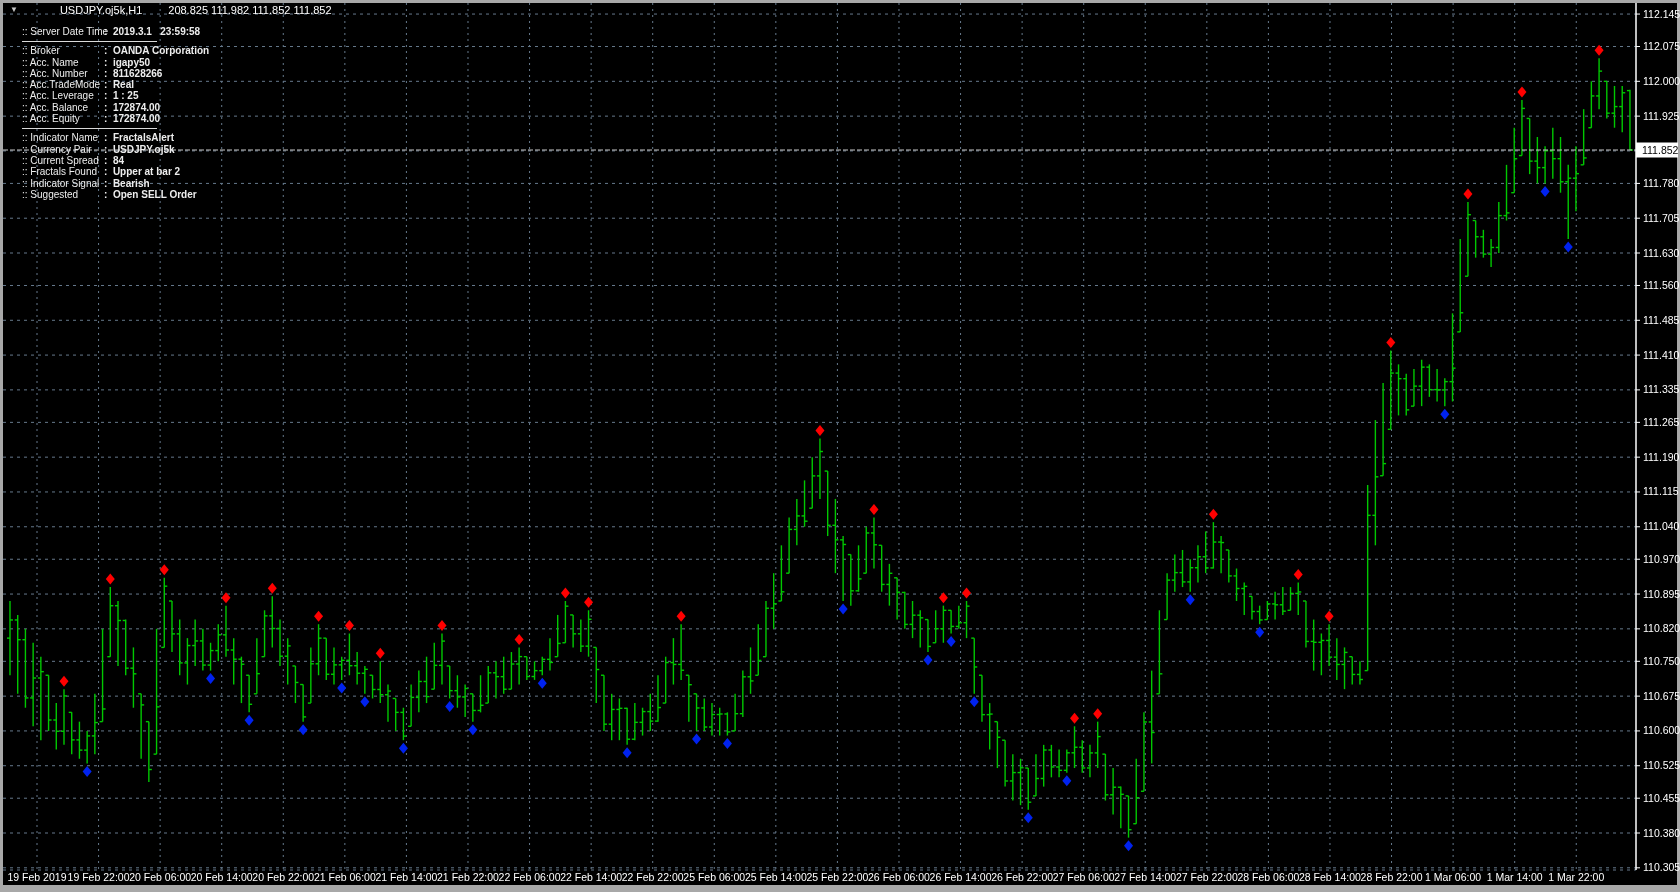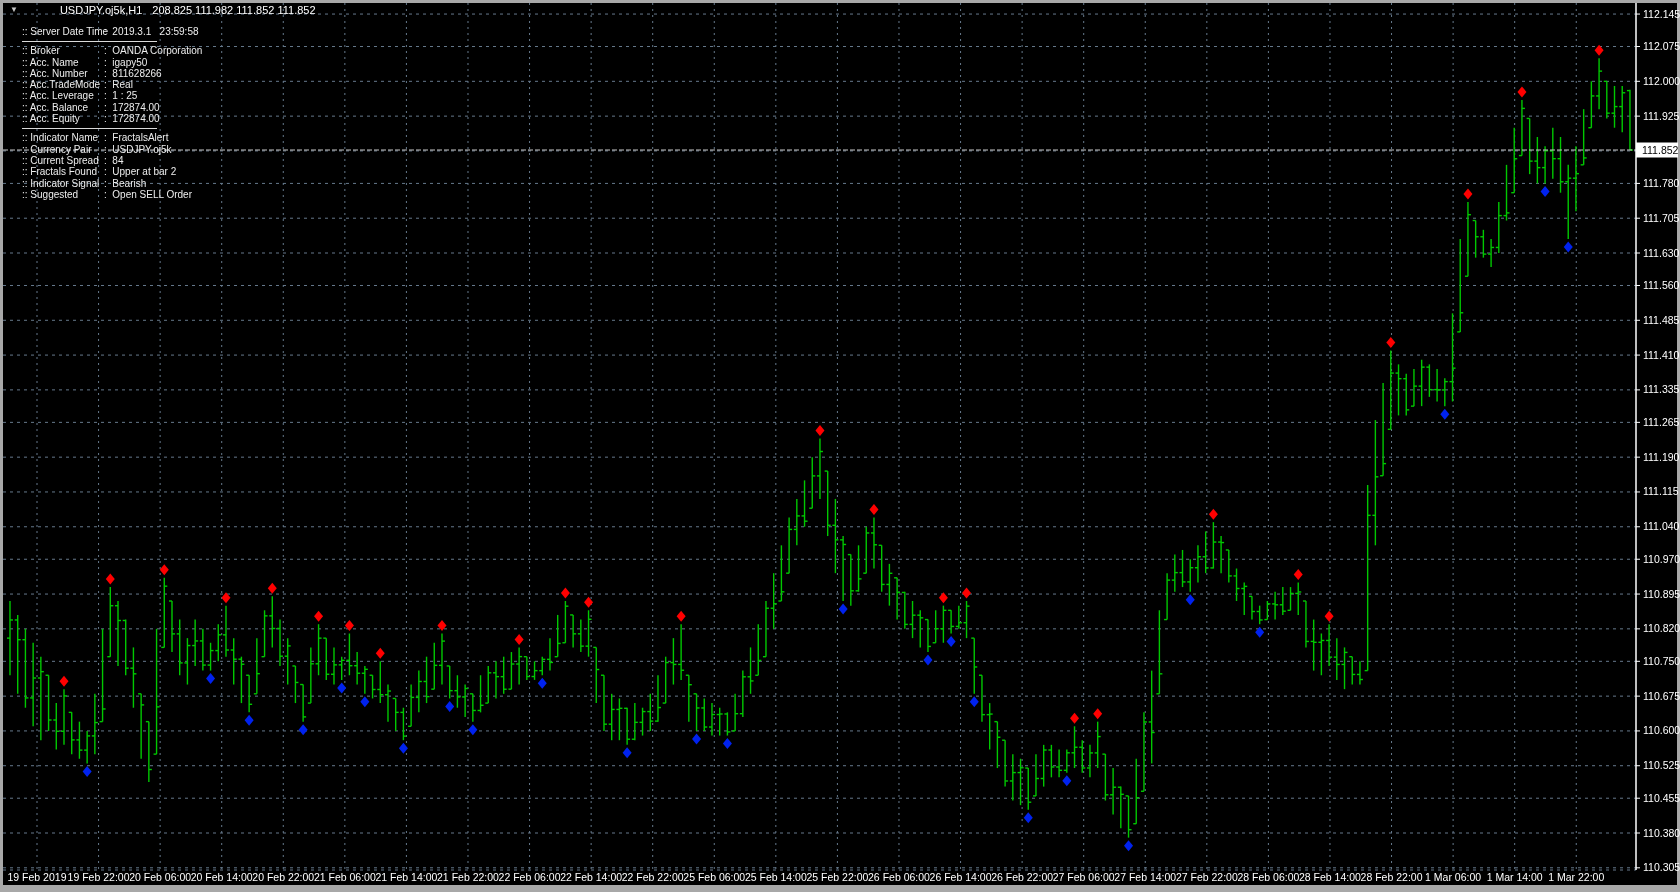--- a/index.html
+++ b/index.html
@@ -1,25 +1,25 @@
 <!DOCTYPE html>
 <html><head>
 <meta charset="utf-8">
 <style>
   html,body{margin:0;padding:0;background:#222;}
   #screen{position:relative;width:1680px;height:892px;background:#A8A8A8;font-family:"Liberation Sans",sans-serif;overflow:hidden;}
   #plotbg{position:absolute;left:3px;top:3px;width:1674px;height:882px;background:#000;}
   #chart-svg{position:absolute;left:0;top:0;}
   #titlebar{position:absolute;left:10px;top:3px;height:13px;display:flex;align-items:center;color:#FFFFFF;font-size:11px;white-space:pre;z-index:5;}
   #titlebar .arrow{color:#C8C8C8;font-size:8px;margin-right:6px;cursor:pointer;}
-  #titlebar .ttl{margin-right:10px;padding-left:36px;}
+  #titlebar .ttl{margin-right:26px;padding-left:36px;}
   #info-panel{position:absolute;left:22px;top:26px;color:#EDEDED;font-size:10px;line-height:11.3px;z-index:5;white-space:pre;}
   .inf-row{display:flex;}
   .inf-row .lbl{width:82px;flex:0 0 82px;}
-  .inf-row .val{white-space:pre;}
+  .inf-row .val{white-space:pre;font-weight:bold;}
   .inf-sep{height:1px;background:#DADADA;width:135px;margin:4px 0 3px 0;}
 </style>
 </head>
 <body>
 
 <div id="screen">
   <div id="plotbg"></div>
   <svg id="chart-svg" width="1680" height="892">
       <g>
         <line x1="37" y1="3" x2="37" y2="870" stroke="#66798C" stroke-width="1" stroke-dasharray="2 4"></line>

